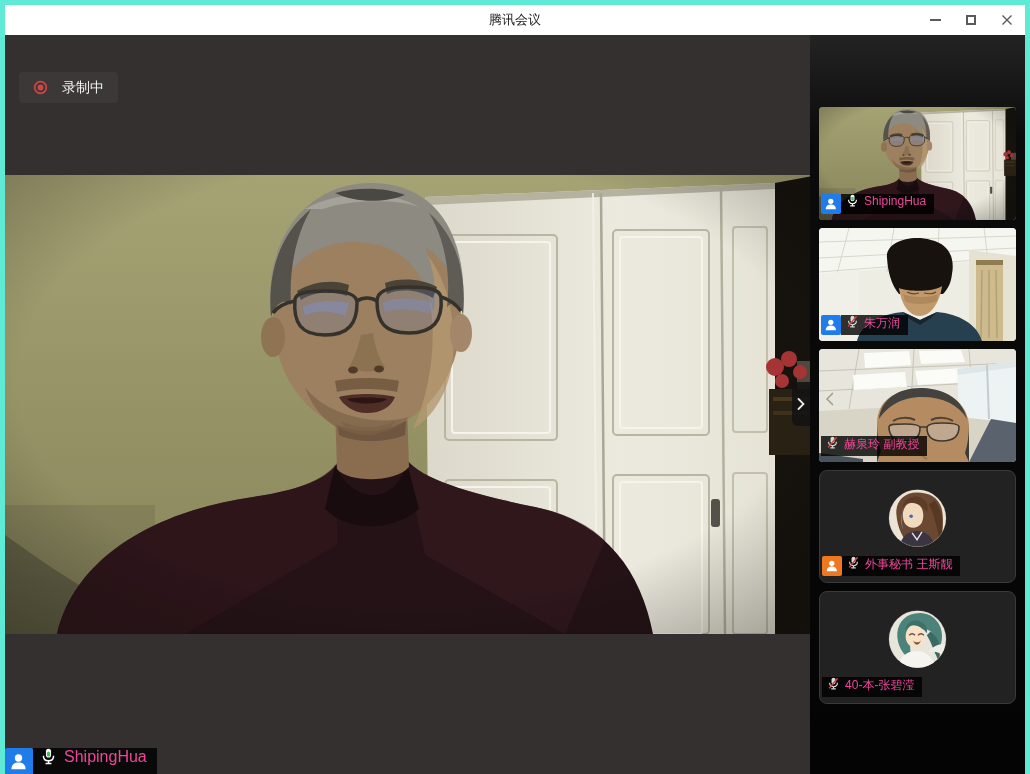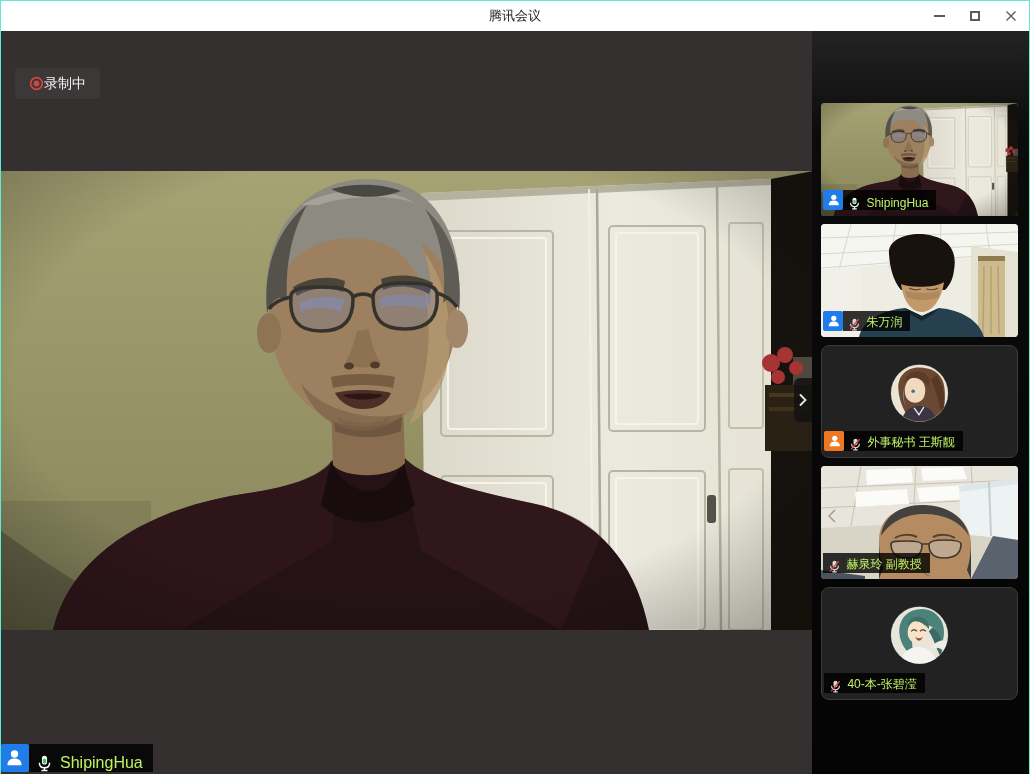--- a/index.html
+++ b/index.html
@@ -1,46 +1,46 @@
 <!DOCTYPE html>
 <html style="--active-border: #21a45d; --badge-blue: #1f7ce8; --badge-orange: #ee7722; --record-red: #cf4646; --mic-active-green: #35c759; --mute-red: #d94545;"><head>
 <meta charset="utf-8">
 <style>
   *{margin:0;padding:0;box-sizing:border-box}
   html,body{width:1030px;height:774px;overflow:hidden;background:#666;
     font-family:"Liberation Sans","DejaVu Sans",sans-serif}
   .window{width:1030px;height:774px;display:flex;flex-direction:column;background:#000;
-    border:1px solid #5eead4}
+    border:5px solid #5eead4}
   
   .titlebar{flex:0 0 30px;height:30px;background:#ffffff;display:flex;align-items:center;position:relative}
   .title{position:absolute;left:0;right:0;text-align:center;font-size:13px;color:#202020}
   .win-controls{margin-left:auto;display:flex;height:100%;position:relative;z-index:2}
   .win-btn{width:36px;height:100%;border:none;background:transparent;display:flex;
     align-items:center;justify-content:center;cursor:pointer}
   .glyph-min{width:11px;height:2px;background:#5a5a5a;display:block}
   .glyph-max{width:10px;height:10px;border:2px solid #5a5a5a;display:block}
   .glyph-x{width:12px;height:12px;display:block}
   
   .content{flex:1;display:flex;min-height:0}
   .stage{position:relative;width:813px;height:743px;background:#353030;overflow:hidden}
   .record-badge{position:absolute;left:14px;top:37px;height:31px;padding:0 14px;display:flex;
-    align-items:center;gap:0;background:#3c3838;border-radius:4px;color:#f2f2f2;font-size:14px;z-index:5}
+    align-items:center;gap:14px;background:#3c3838;border-radius:4px;color:#f2f2f2;font-size:14px;z-index:5}
   .rec{width:15px;height:15px;display:block}
   .stage-video{position:absolute;left:0;top:140px;width:813px;height:459px}
   .stage-video svg,.tile-video svg{display:block;width:100%;height:100%}
   
   .name-label{position:absolute;display:flex;z-index:6}
   .stage .stage-label{left:0;bottom:2px;height:28px}
   .role-badge{width:20px;height:20px;border-radius:2px;display:flex;align-items:center;
     justify-content:center;flex:0 0 auto}
   .stage-label .role-badge{width:28px;height:28px}
   .role-badge .person{width:68%;height:68%}
   .badge-blue{background:var(--badge-blue,#1f7ce8)}
   .badge-orange{background:var(--badge-orange,#ee7722)}
-  .label-body{display:flex;align-items:flex-end;gap:5px;background:rgba(0,0,0,0.8);color:#bef264;
+  .label-body{display:flex;align-items:flex-start;gap:5px;background:rgba(0,0,0,0.8);color:#ec4899;
     padding:0 8px 0 5px;font-size:12px;white-space:nowrap;overflow:hidden}
   .stage-label .label-body{font-size:16px;padding:0 10px 0 7px;gap:7px}
   .mic{width:13px;height:13px;flex:0 0 auto;display:block}
   .stage-label .mic{width:17px;height:17px}
   .collapse-tab{position:absolute;right:0;top:347px;width:18px;height:44px;
     background:rgba(18,18,18,0.85);border:none;border-radius:6px 0 0 6px;display:flex;
     align-items:center;justify-content:center;cursor:pointer;z-index:7}
   .chev{width:8px;height:12px;display:block}
   
   .sidebar{position:relative;width:217px;height:743px;
@@ -364,57 +364,20 @@
           <rect x="5.6" y="0.8" width="4.8" height="8.2" rx="2.4" fill="#d9d9d9"></rect>
           <path d="M3.2,7.2 C3.2,10.2 5.2,12 8,12 C10.8,12 12.8,10.2 12.8,7.2" fill="none" stroke="#d9d9d9" stroke-width="1.4"></path>
           <line x1="8" y1="12" x2="8" y2="14.4" stroke="#d9d9d9" stroke-width="1.4"></line>
           <line x1="5.2" y1="14.6" x2="10.8" y2="14.6" stroke="#d9d9d9" stroke-width="1.4"></line>
           <line x1="2.6" y1="14" x2="13" y2="1.6" stroke="var(--mute-red,#d94545)" stroke-width="1.8"></line>
         </svg>
         <span>朱万润</span>
       </span>
     </div>
   </div>
-          <div class="tile avatar-tile">
-    <div class="tile-video">
-              <svg viewBox="0 0 197 113">
-  <circle cx="98.5" cy="48" r="29" fill="#ece4d4"></circle>
-  <g clip-path="url(#clip-av)">
-    <path d="M98,22 C84,22 76,32 77,44 C78,58 84,70 92,77 L118,77 C124,66 126,50 123,38 C120,27 110,22 98,22 Z" fill="#6b4831"></path>
-    <path d="M116,30 C124,40 126,56 122,72 C118,60 116,44 110,34 Z" fill="#573823"></path>
-    <path d="M88,34 C83,38 82,48 86,54 C90,59 98,59 102,54 C106,48 105,37 99,34 C95,32 91,32 88,34 Z" fill="#f1dabd"></path>
-    <path d="M83,38 C84,28 94,24 102,27 C108,30 110,36 108,42 C104,35 98,32 92,32 C88,32 85,34 83,38 Z" fill="#5c3c26"></path>
-    <path d="M84,40 C81,47 81,54 84,60 C82,54 82,46 84,40 Z" fill="#6090cc"></path>
-    <circle cx="92" cy="46" r="1.8" fill="#3f6cab"></circle>
-    <path d="M80,77 C82,66 90,61 98,61 C108,61 114,67 116,77 Z" fill="#3b3442"></path>
-    <path d="M93,63 L98,70 L103,62" stroke="#e8e4ea" stroke-width="1.4" fill="none"></path>
-  </g>
-  <circle cx="98.5" cy="48" r="29" fill="none" stroke="rgba(255,255,255,0.15)"></circle>
-</svg>
-            </div>
-    <div class="name-label">
-      <span class="role-badge badge-orange">
-        <svg class="person" viewBox="0 0 14 14">
-          <circle cx="7" cy="4.4" r="2.7" fill="#fff"></circle>
-          <path d="M1.8,12.6 C1.8,9.2 4.2,7.8 7,7.8 C9.8,7.8 12.2,9.2 12.2,12.6 Z" fill="#fff"></path>
-        </svg>
-      </span>
-      <span class="label-body">
-
-        <svg class="mic" viewBox="0 0 16 16">
-          <rect x="5.6" y="0.8" width="4.8" height="8.2" rx="2.4" fill="#d9d9d9"></rect>
-          <path d="M3.2,7.2 C3.2,10.2 5.2,12 8,12 C10.8,12 12.8,10.2 12.8,7.2" fill="none" stroke="#d9d9d9" stroke-width="1.4"></path>
-          <line x1="8" y1="12" x2="8" y2="14.4" stroke="#d9d9d9" stroke-width="1.4"></line>
-          <line x1="5.2" y1="14.6" x2="10.8" y2="14.6" stroke="#d9d9d9" stroke-width="1.4"></line>
-          <line x1="2.6" y1="14" x2="13" y2="1.6" stroke="var(--mute-red,#d94545)" stroke-width="1.8"></line>
-        </svg>
-        <span>外事秘书 王斯靓</span>
-      </span>
-    </div>
-  </div>
           <div class="tile">
     <div class="tile-video">
               <svg viewBox="0 0 197 113" preserveAspectRatio="none">
   <rect width="197" height="113" fill="#d8d4c6"></rect>
   <path d="M0,0 H197 V52 L0,62 Z" fill="#e8e5dc"></path>
   <g stroke="#c6c3b6" stroke-width="1" fill="none">
     <path d="M0,22 L197,14"></path>
                   <path d="M0,42 L197,32"></path>
     <path d="M40,0 L30,60"></path>
                   <path d="M95,0 L92,56"></path>
@@ -458,20 +421,57 @@
           <line x1="5.2" y1="14.6" x2="10.8" y2="14.6" stroke="#d9d9d9" stroke-width="1.4"></line>
           <line x1="2.6" y1="14" x2="13" y2="1.6" stroke="var(--mute-red,#d94545)" stroke-width="1.8"></line>
         </svg>
         <span>赫泉玲 副教授</span>
       </span>
     </div>
   </div>
           <div class="tile avatar-tile">
     <div class="tile-video">
               <svg viewBox="0 0 197 113">
+  <circle cx="98.5" cy="48" r="29" fill="#ece4d4"></circle>
+  <g clip-path="url(#clip-av)">
+    <path d="M98,22 C84,22 76,32 77,44 C78,58 84,70 92,77 L118,77 C124,66 126,50 123,38 C120,27 110,22 98,22 Z" fill="#6b4831"></path>
+    <path d="M116,30 C124,40 126,56 122,72 C118,60 116,44 110,34 Z" fill="#573823"></path>
+    <path d="M88,34 C83,38 82,48 86,54 C90,59 98,59 102,54 C106,48 105,37 99,34 C95,32 91,32 88,34 Z" fill="#f1dabd"></path>
+    <path d="M83,38 C84,28 94,24 102,27 C108,30 110,36 108,42 C104,35 98,32 92,32 C88,32 85,34 83,38 Z" fill="#5c3c26"></path>
+    <path d="M84,40 C81,47 81,54 84,60 C82,54 82,46 84,40 Z" fill="#6090cc"></path>
+    <circle cx="92" cy="46" r="1.8" fill="#3f6cab"></circle>
+    <path d="M80,77 C82,66 90,61 98,61 C108,61 114,67 116,77 Z" fill="#3b3442"></path>
+    <path d="M93,63 L98,70 L103,62" stroke="#e8e4ea" stroke-width="1.4" fill="none"></path>
+  </g>
+  <circle cx="98.5" cy="48" r="29" fill="none" stroke="rgba(255,255,255,0.15)"></circle>
+</svg>
+            </div>
+    <div class="name-label">
+      <span class="role-badge badge-orange">
+        <svg class="person" viewBox="0 0 14 14">
+          <circle cx="7" cy="4.4" r="2.7" fill="#fff"></circle>
+          <path d="M1.8,12.6 C1.8,9.2 4.2,7.8 7,7.8 C9.8,7.8 12.2,9.2 12.2,12.6 Z" fill="#fff"></path>
+        </svg>
+      </span>
+      <span class="label-body">
+
+        <svg class="mic" viewBox="0 0 16 16">
+          <rect x="5.6" y="0.8" width="4.8" height="8.2" rx="2.4" fill="#d9d9d9"></rect>
+          <path d="M3.2,7.2 C3.2,10.2 5.2,12 8,12 C10.8,12 12.8,10.2 12.8,7.2" fill="none" stroke="#d9d9d9" stroke-width="1.4"></path>
+          <line x1="8" y1="12" x2="8" y2="14.4" stroke="#d9d9d9" stroke-width="1.4"></line>
+          <line x1="5.2" y1="14.6" x2="10.8" y2="14.6" stroke="#d9d9d9" stroke-width="1.4"></line>
+          <line x1="2.6" y1="14" x2="13" y2="1.6" stroke="var(--mute-red,#d94545)" stroke-width="1.8"></line>
+        </svg>
+        <span>外事秘书 王斯靓</span>
+      </span>
+    </div>
+  </div>
+          <div class="tile avatar-tile">
+    <div class="tile-video">
+              <svg viewBox="0 0 197 113">
   <circle cx="98.5" cy="48" r="29" fill="#e8e6db"></circle>
   <g clip-path="url(#clip-av)">
     <path d="M96,22 C84,24 77,34 78,46 C79,58 86,66 94,70 C90,60 90,50 94,44 C98,38 106,36 112,40 C118,44 120,54 116,64 C124,56 126,42 120,32 C114,23 105,20 96,22 Z" fill="#4b8279"></path>
     <path d="M112,40 C120,46 124,58 120,70 C116,62 112,50 108,44 Z" fill="#3a6a62"></path>
     <path d="M90,36 C86,40 85,48 89,53 C93,58 101,57 104,52 C107,46 106,38 100,35 C96,33 93,33 90,36 Z" fill="#f6e3c8"></path>
     <path d="M86,40 C86,32 94,27 101,30 C107,32 109,38 108,42 C104,36 98,33 92,34 C89,35 87,37 86,40 Z" fill="#3f7068"></path>
     <path d="M90,44 C92,42 94,42 96,44" stroke="#6a4a34" stroke-width="1.3" fill="none"></path>
     <path d="M99,44 C101,42 103,42 105,44" stroke="#6a4a34" stroke-width="1.3" fill="none"></path>
     <path d="M94,49 C96,52 100,52 102,49 C100,55 96,55 94,49 Z" fill="#8a4a3c"></path>
     <path d="M78,77 C80,66 88,60 97,60 C107,60 114,66 117,77 Z" fill="#f5f4ee"></path>

